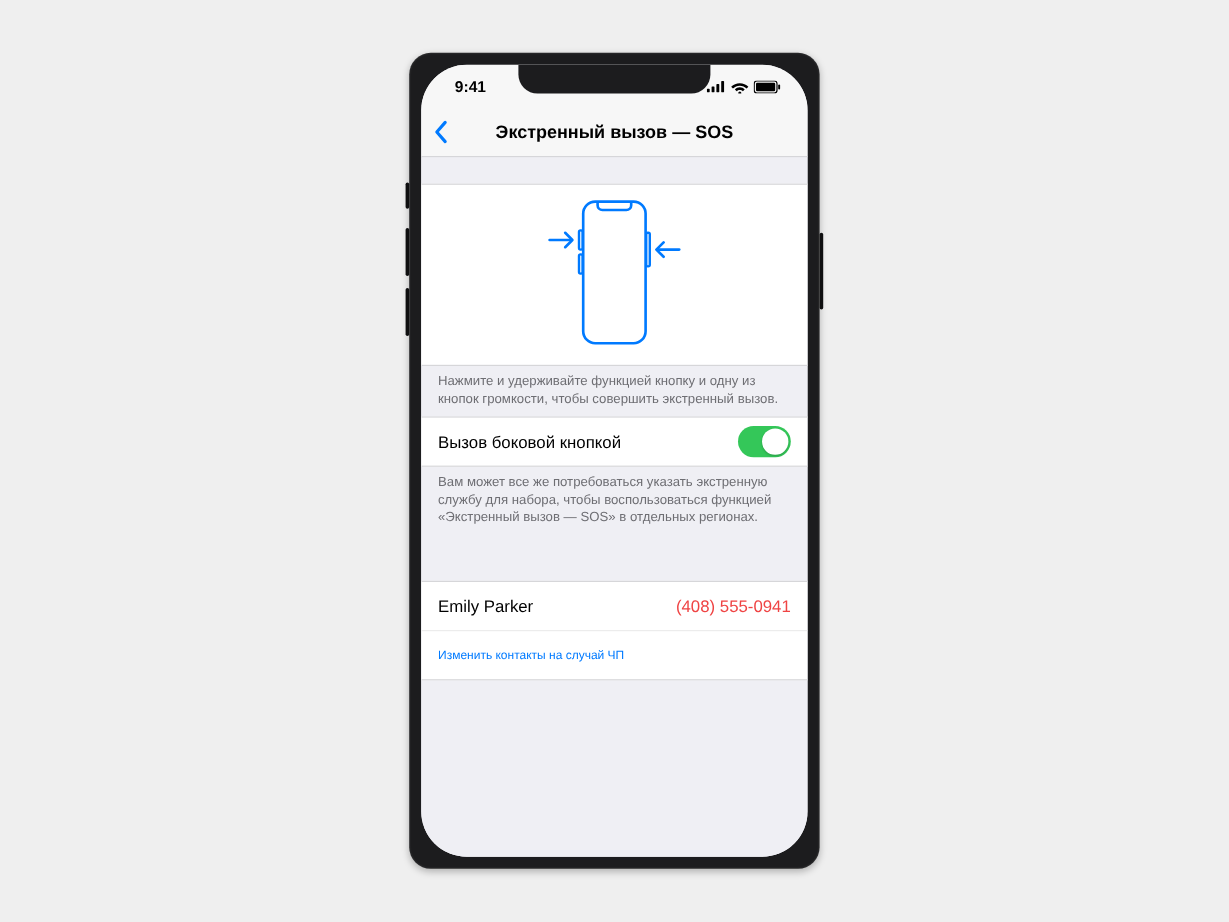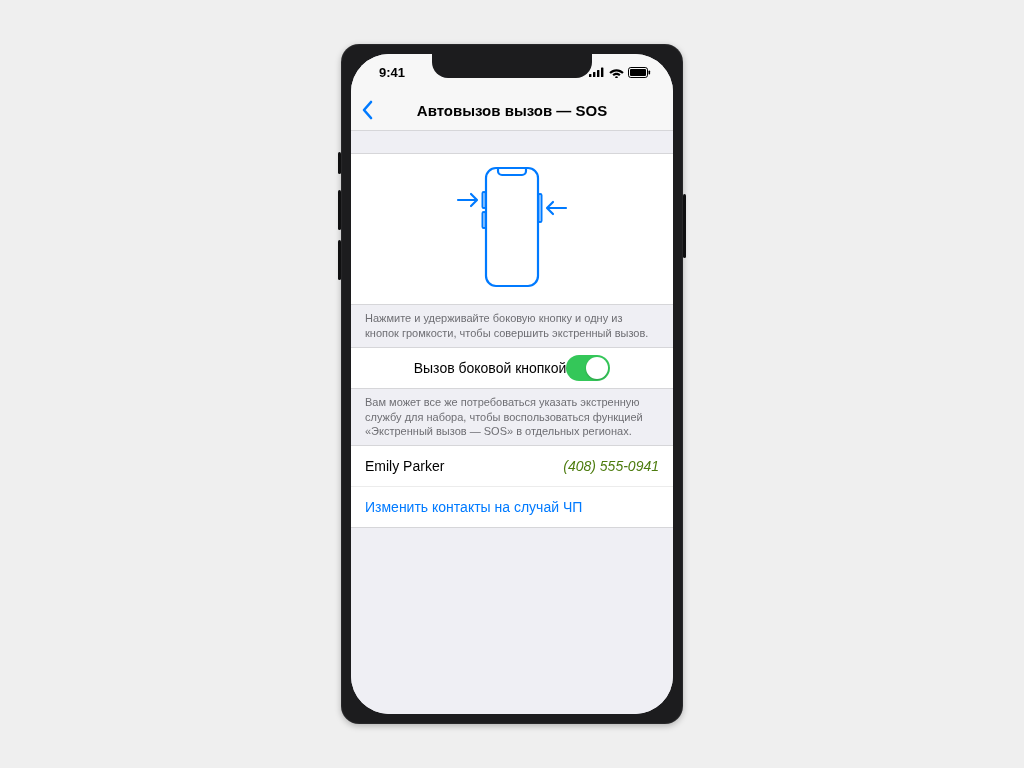--- a/index.html
+++ b/index.html
@@ -107,21 +107,21 @@
     padding: 6px 14px;
     line-height: 1.35;
   }
   .cell {
     background: #fff;
     border-top: 1px solid #d6d6d9;
     border-bottom: 1px solid #d6d6d9;
     min-height: 40px;
     display: flex;
     align-items: center;
-    justify-content: center;
+    justify-content: space-between;
     padding: 0 14px;
     font-size: 14px;
     color: #000;
   }
   .toggle {
     width: 44px;
     height: 26px;
     background: #34c759;
     border-radius: 13px;
     position: relative;
@@ -147,33 +147,33 @@
   }
   .contact-row {
     background: #fff;
     border-top: 1px solid #d6d6d9;
     min-height: 40px;
     display: flex;
     align-items: center;
     justify-content: space-between;
     padding: 0 14px;
     font-size: 14px;
+    margin-top: 39px;
   }
   .contact-phone {
-    color: #4d7c0f;
-    font-style: italic;
+    color: #ef4444;
   }
   .link-row {
     background: #fff;
     border-bottom: 1px solid #d6d6d9;
     min-height: 40px;
     display: flex;
     align-items: center;
     padding: 0 14px;
-    font-size: 14px;
+    font-size: 10px;
     color: #007aff;
     cursor: pointer;
     text-align: center;
   }
   .contact-row + .link-row { border-top: 1px solid #ececec;}
   
   .btn-left1,.btn-left2,.btn-left3,.btn-right {
     position:absolute; background:#0f0f10; border-radius:2px;
   }
   .btn-left1{left:-3px; top:108px; width:3px; height:22px;}
@@ -220,21 +220,21 @@
         </span>
       </div>
     </div>
 
     <div class="nav-bar">
       <div class="back-chevron">
         <svg width="12" height="20" viewBox="0 0 12 20">
             <path fill="none" stroke="#007aff" stroke-width="2.6" stroke-linecap="round" stroke-linejoin="round" d="M10 2 L3 10 L10 18"></path>
           </svg>
       </div>
-      <div class="nav-title">Автовызов вызов — SOS</div>
+      <div class="nav-title">Экстренный вызов — SOS</div>
     </div>
 
     <div class="content">
 
       <div class="hero-row">
         <span>
           <svg width="120" height="130" viewBox="0 0 120 130">
             <rect x="34" y="6" width="52" height="118" rx="10" fill="none" stroke="#007aff" stroke-width="2.2"></rect>
             <path d="M46 6 v3 a4 4 0 004 4 h20 a4 4 0 004-4 v-3" fill="none" stroke="#007aff" stroke-width="2.2"></path>
             <rect x="30.5" y="30" width="3" height="16" rx="1.3" fill="none" stroke="#007aff" stroke-width="2"></rect>
@@ -242,21 +242,21 @@
             <rect x="86.5" y="32" width="3" height="28" rx="1.3" fill="none" stroke="#007aff" stroke-width="2"></rect>
             <g stroke="#007aff" stroke-width="2.2" fill="none" stroke-linecap="round" stroke-linejoin="round">
               <line x1="6" y1="38" x2="24" y2="38"></line>
                 <path d="M19 32 L25 38 L19 44"></path>
               <line x1="114" y1="46" x2="96" y2="46"></line>
                 <path d="M101 40 L95 46 L101 52"></path>
             </g>
           </svg>
         </span>
       </div>
-      <div class="footer-text">Нажмите и удерживайте боковую кнопку и одну из кнопок громкости, чтобы совершить экстренный вызов.</div>
+      <div class="footer-text">Нажмите и удерживайте функцией кнопку и одну из кнопок громкости, чтобы совершить экстренный вызов.</div>
 
       <div class="cell">
         <span>Вызов боковой кнопкой</span>
         <div class="toggle"></div>
       </div>
 
       <div class="footer-text">Вам может все же потребоваться указать экстренную службу для набора, чтобы воспользоваться функцией «Экстренный вызов — SOS» в отдельных регионах.</div>
 
       <div class="contact-row">
         <span>Emily Parker</span>

